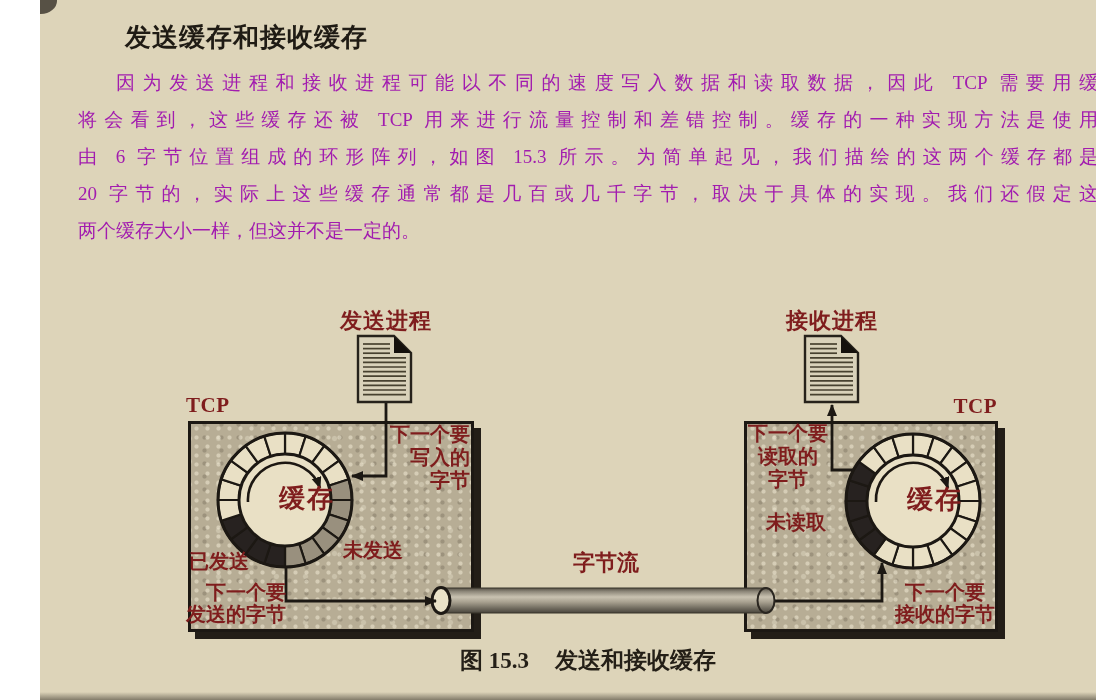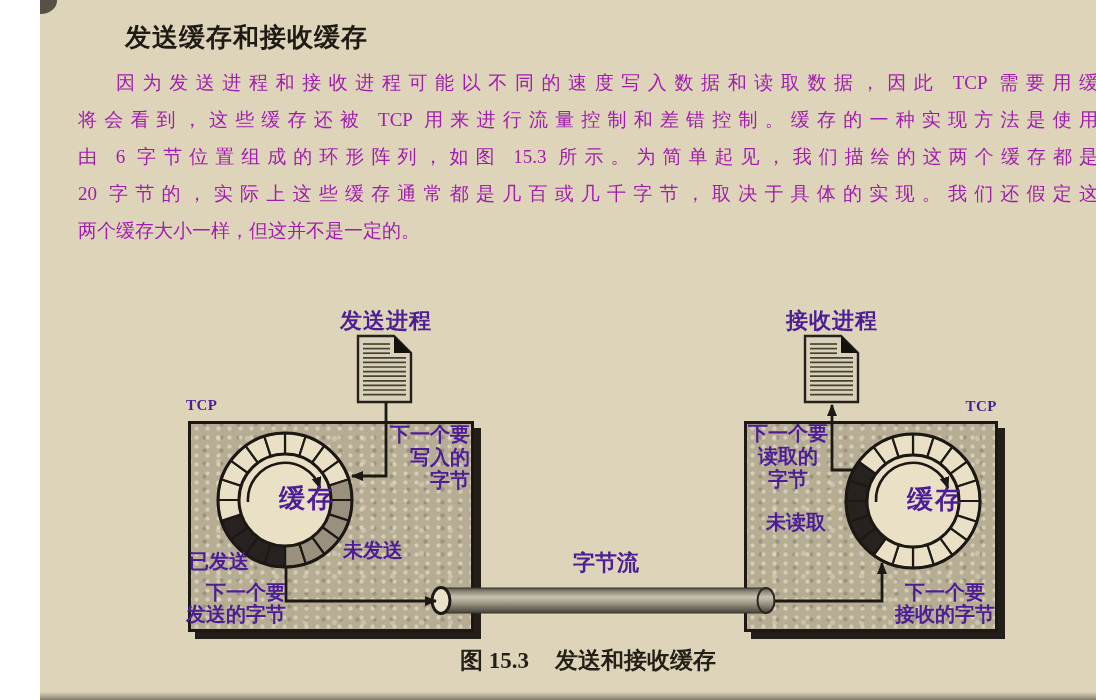--- a/index.html
+++ b/index.html
@@ -17,26 +17,26 @@
   .para{position:absolute;left:38px;top:64px;width:1020px;}
   .pline{
     height:37px;line-height:37px;font-size:19px;color:#a21caf;
     text-align:justify;text-align-last:justify;white-space:nowrap;
   }
   .pline.first{text-indent:2em;}
   .pline.last{text-align-last:left;}
   
   .fig-label{
     position:absolute;font-family:"Liberation Serif",serif;font-weight:700;
-    color:#4c1d95;font-size:20px;line-height:23px;white-space:nowrap;
+    color:#7f1d1d;font-size:20px;line-height:23px;white-space:nowrap;
   }
   .proc-label{font-size:22px;text-align:center;letter-spacing:1px;}
   .proc-left{left:266px;top:309px;width:160px;}
   .proc-right{left:712px;top:309px;width:160px;}
-  .tcp-label{font-size:15px;letter-spacing:.5px;}
+  .tcp-label{font-size:21px;letter-spacing:.5px;}
   .tcp-left{left:146px;top:394px;}
   .tcp-right{left:899px;top:395px;width:58px;text-align:right;}
   .next-write{left:334px;top:423px;width:96px;text-align:right;}
   .unsent{left:303px;top:539px;}
   .sent{left:149px;top:550px;}
   .next-send{left:136px;top:581px;width:110px;text-align:right;line-height:22px;}
   .next-read{left:698px;top:422px;width:100px;text-align:center;}
   .unread{left:726px;top:511px;}
   .next-receive{left:843px;top:581px;width:124px;text-align:center;line-height:22px;}
   .stream-label{left:506px;top:551px;width:120px;text-align:center;font-size:22px;}

